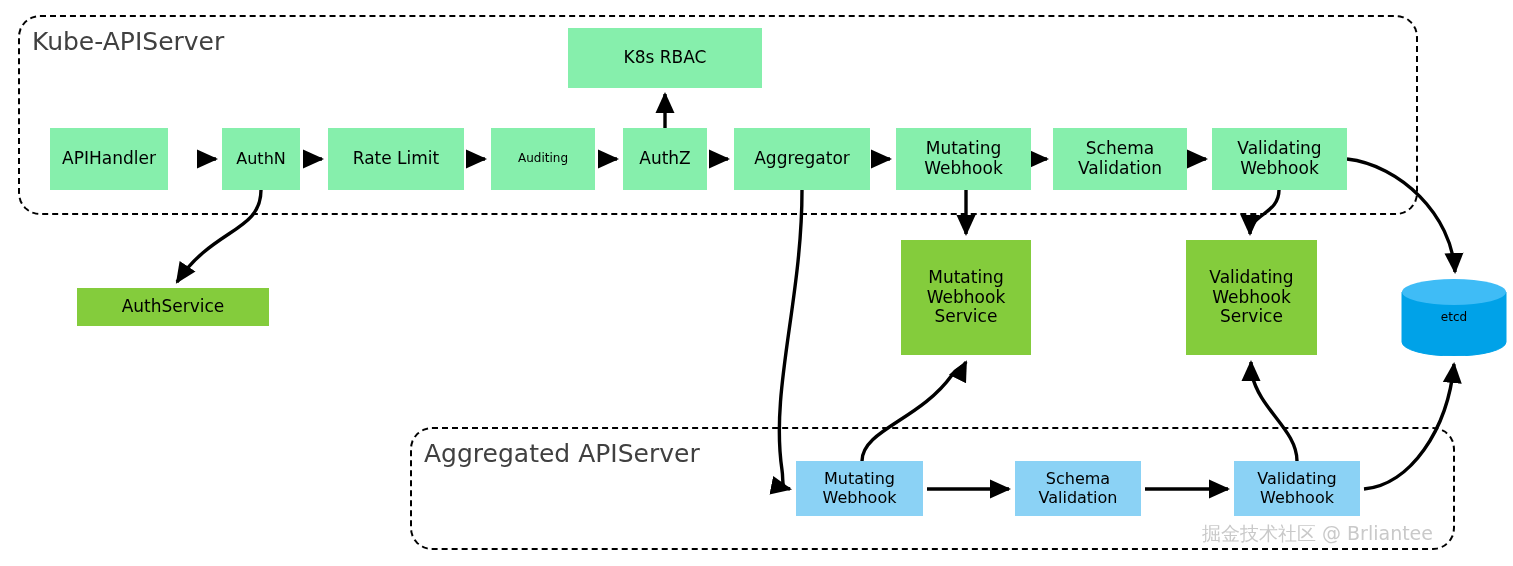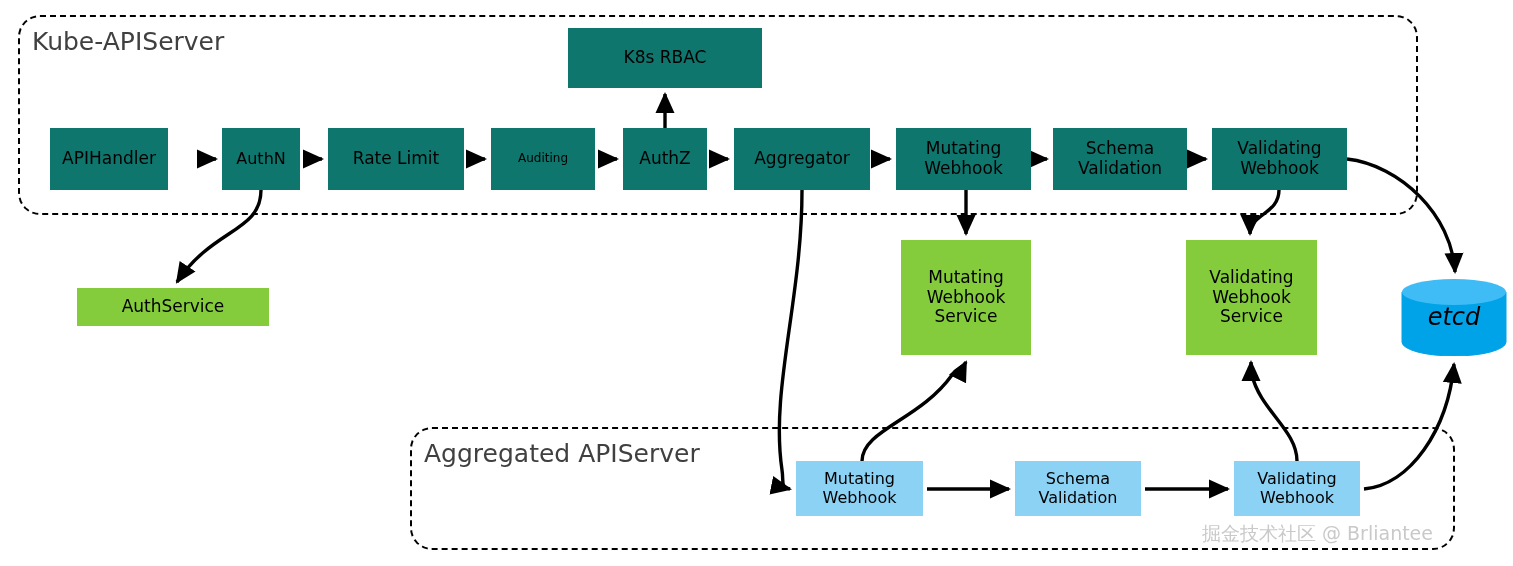--- a/index.html
+++ b/index.html
@@ -31,21 +31,21 @@
     box-sizing: border-box;
     display: flex;
     align-items: center;
     justify-content: center;
     text-align: center;
     line-height: 1.16;
     color: #000000;
     white-space: pre-line;
     z-index: 3;
   }
-  .node-pink   { background: #0f766e; }
+  .node-pink   { background: #86efac; }
   .node-green  { background: #84CC3C; }
   .node-blue   { background: #8BD2F5; }
 
   .group-box {
     position: absolute;
     box-sizing: border-box;
     border: 2px dashed #000000;
     border-radius: 22px;
     background: transparent;
     z-index: 1;
@@ -130,21 +130,21 @@
 
       <path d="M 1364,489 C 1410,485 1448,430 1454,364"></path>
     </g>
   </svg>
 
   <div class="etcd" id="etcd-shape" style="left: 1400px; top: 278px; width: 108px; height: 78px;">
     <svg width="108" height="78" viewBox="0 0 108 78">
       <path d="M2,14 L2,64 A52,14 0 0 0 106,64 L106,14 Z" fill="#00A2E8" stroke="#00A2E8" stroke-width="1"></path>
       <ellipse cx="54" cy="14" rx="52" ry="13" fill="#3FBCF6"></ellipse>
     </svg>
-    <div class="etcd-label" style="font-size: 24px; font-style: italic;">etcd</div>
+    <div class="etcd-label" style="font-size: 12px;">etcd</div>
   </div>
 
   <div class="watermark" id="wm" style="left: 1202px; top: 521px; font-size: 19px; color: rgb(201, 201, 201);">掘金技术社区 @ Brliantee</div>
 
 <div class="node node-pink" style="left: 568px; top: 28px; width: 194px; height: 60px; font-size: 17px;"><span>K8s RBAC</span></div>
     <div class="node node-pink" style="left: 50px; top: 128px; width: 118px; height: 62px; font-size: 17px; text-align: right;"><span>APIHandler</span></div>
     <div class="node node-pink" style="left: 222px; top: 128px; width: 78px; height: 62px; font-size: 16px;"><span>AuthN</span></div>
     <div class="node node-pink" style="left: 328px; top: 128px; width: 136px; height: 62px; font-size: 17px;"><span>Rate Limit</span></div>
     <div class="node node-pink" style="left: 491px; top: 128px; width: 104px; height: 62px; font-size: 12px;"><span>Auditing</span></div>
     <div class="node node-pink" style="left: 623px; top: 128px; width: 84px; height: 62px; font-size: 17px;"><span>AuthZ</span></div>

